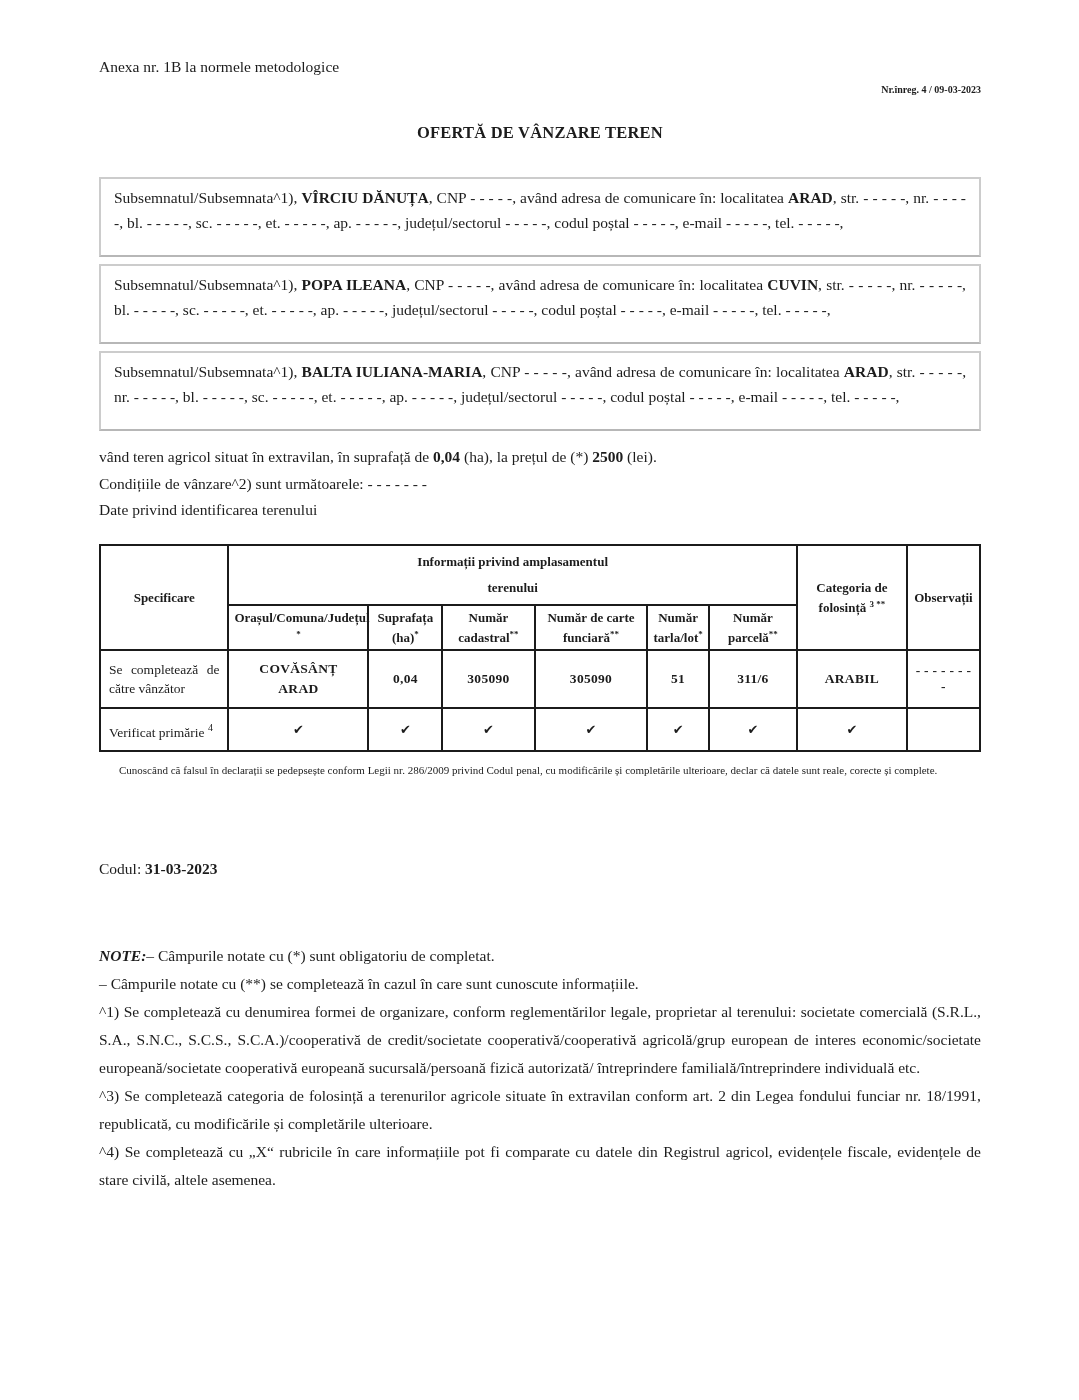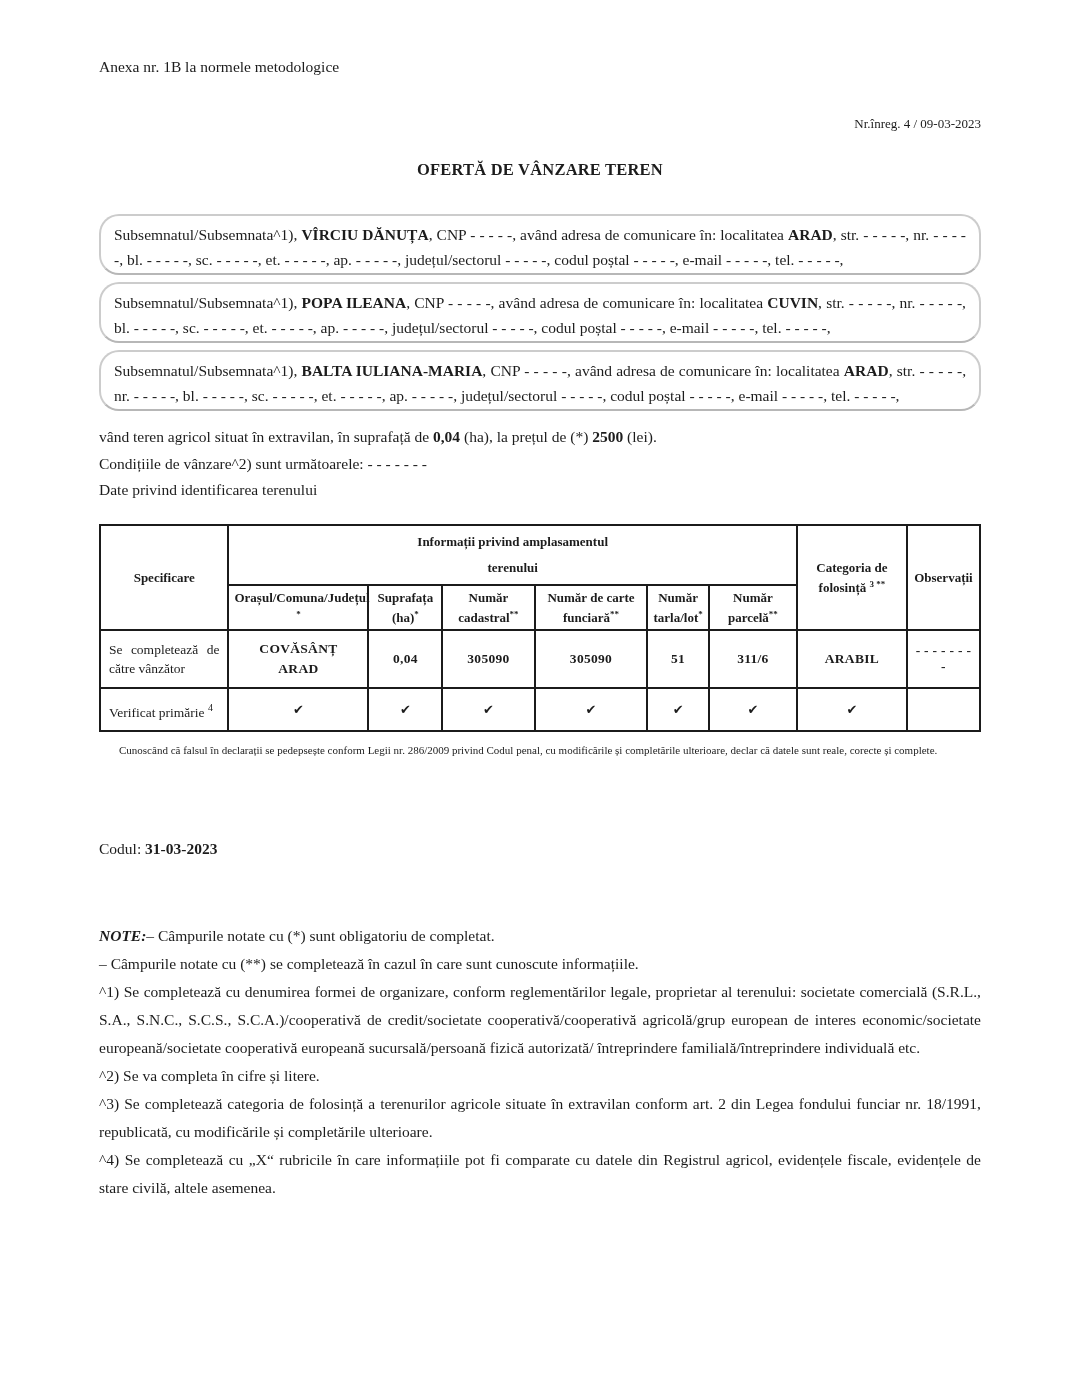--- a/index.html
+++ b/index.html
@@ -7,29 +7,29 @@
   body {
     width: 1079px; height: 1400px;
     font-family: "Liberation Serif", "DejaVu Serif", serif;
     color: #1c1c1c;
     position: relative;
     overflow: hidden;
   }
   .sheet { width: 1079px; height: 1400px; padding: 50px 98px 30px 99px; }
 
   .annex-line { font-size: 15.5px; margin-top: 8px; }
-  .reg-line { margin-top: 40px; text-align: right; font-size: 13px; }
+  .reg-line { margin-top: 8px; text-align: right; font-size: 10px; font-weight: bold; }
   .doc-title { margin-top: 28px; text-align: center; font-size: 16.5px; font-weight: bold; letter-spacing: .2px; }
 
   .boxes { margin-top: 34px; }
   .seller-box {
     border: 2px solid #cccccc;
     border-bottom-color: #b7b7b7;
-    border-radius: 20px;
-    padding: 6px 13px 1px 13px;
+    border-radius: 0;
+    padding: 6px 13px 20px 13px;
     margin-bottom: 7px;
     font-size: 15.5px;
     line-height: 25px;
     text-align: justify;
     background: #fff;
   }
   .seller-box b { font-weight: bold; }
 
   .para-group { margin-top: 13px; font-size: 15.5px; line-height: 26.5px; }
   .para-group p { margin: 0; }
@@ -196,18 +196,17 @@
 
   <p class="date-line">
     <span>Codul:</span>
     <b>31-03-2023</b>
   </p>
 
   <div class="notes">
     <p class="note-head"><b><i>NOTE:</i></b><span>– Câmpurile notate cu (*) sunt obligatoriu de completat.</span></p>
     <p>– Câmpurile notate cu (**) se completează în cazul în care sunt cunoscute informațiile.</p>
     <p>^1) Se completează cu denumirea formei de organizare, conform reglementărilor legale, proprietar al terenului: societate comercială (S.R.L., S.A., S.N.C., S.C.S., S.C.A.)/cooperativă de credit/societate cooperativă/cooperativă agricolă/grup european de interes economic/societate europeană/societate cooperativă europeană sucursală/persoană fizică autorizată/ întreprindere familială/întreprindere individuală etc.</p>
-    <p>^2) Se va completa în cifre și litere.</p>
     <p>^3) Se completează categoria de folosință a terenurilor agricole situate în extravilan conform art. 2 din Legea fondului funciar nr. 18/1991, republicată, cu modificările și completările ulterioare.</p>
     <p>^4) Se completează cu „X“ rubricile în care informațiile pot fi comparate cu datele din Registrul agricol, evidențele fiscale, evidențele de stare civilă, altele asemenea.</p>
   </div>
 
 </div>
 
 </body></html>

